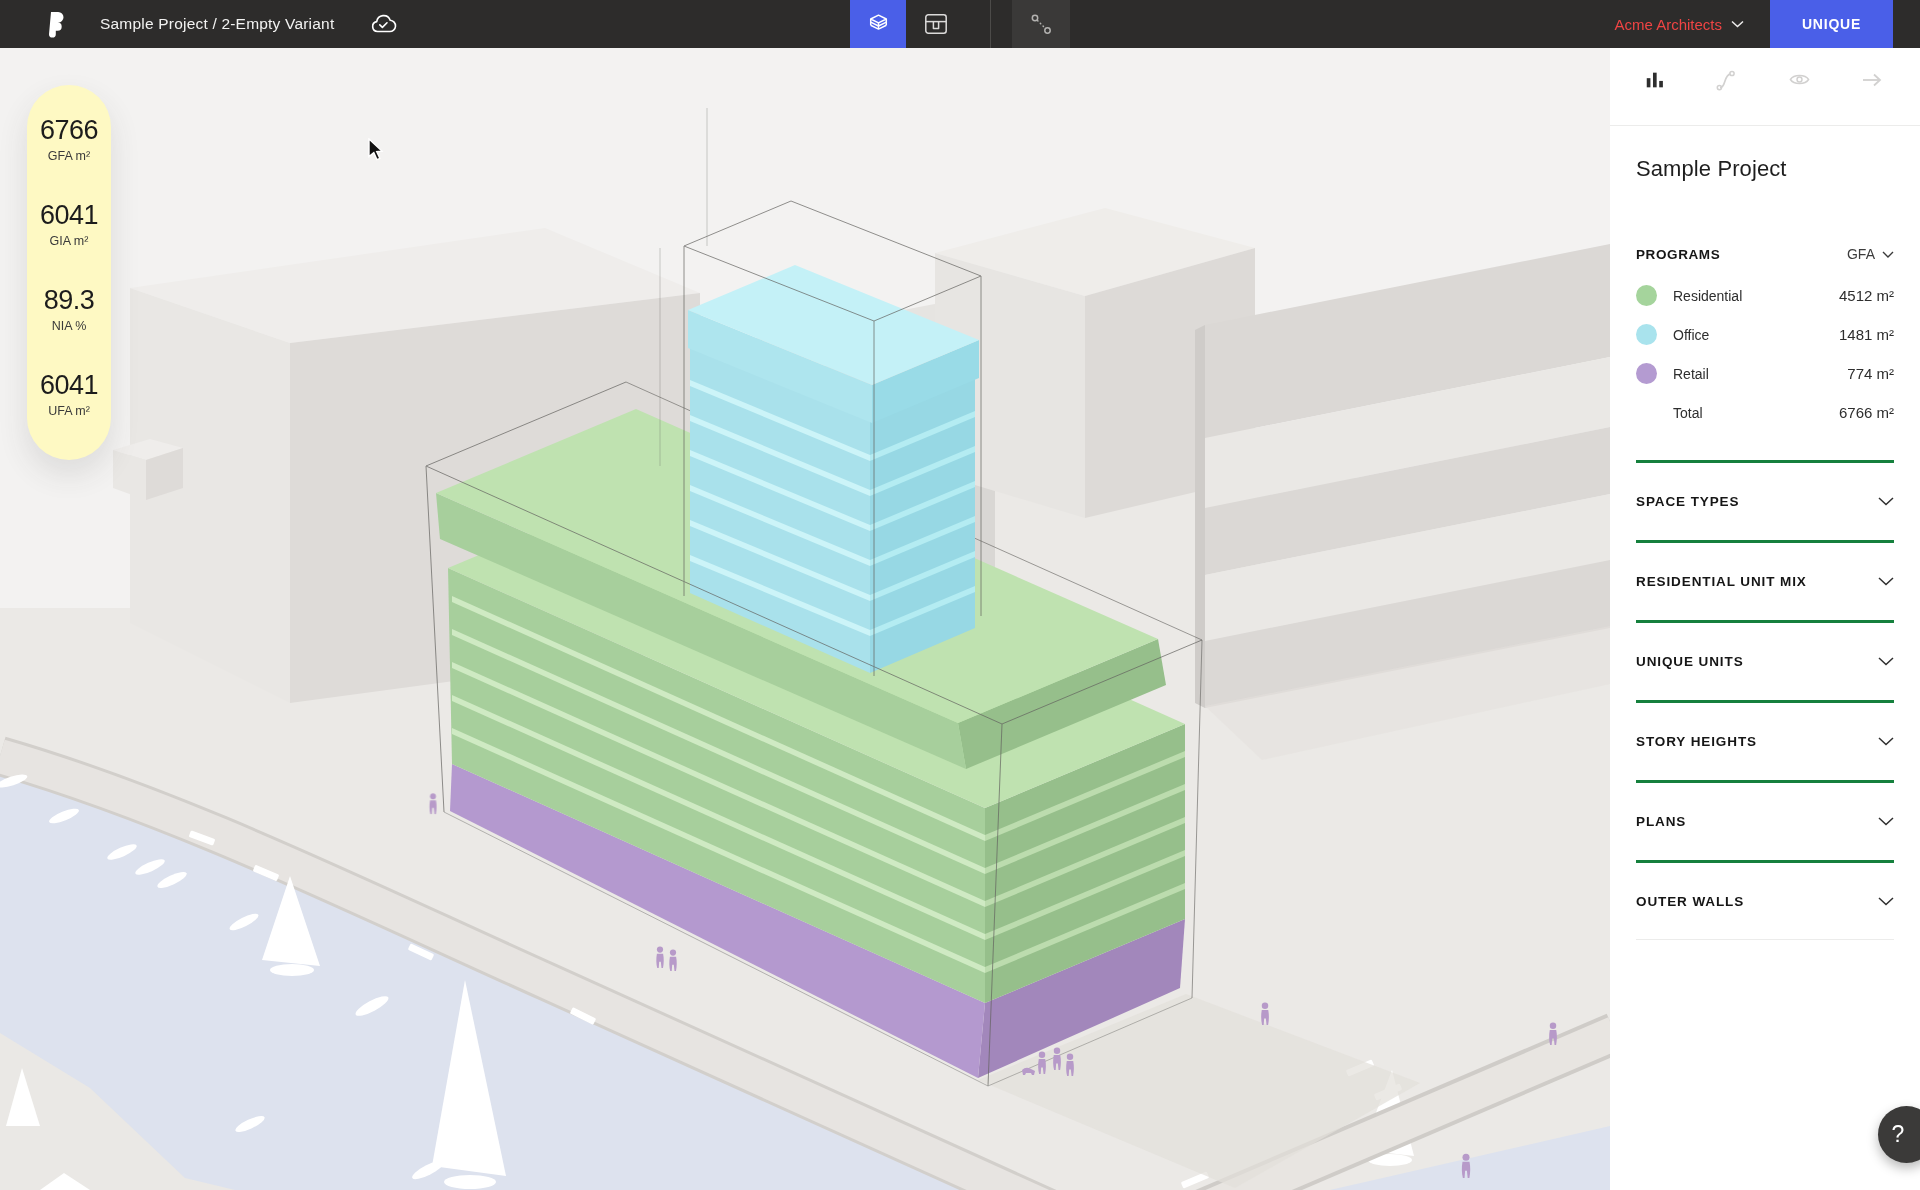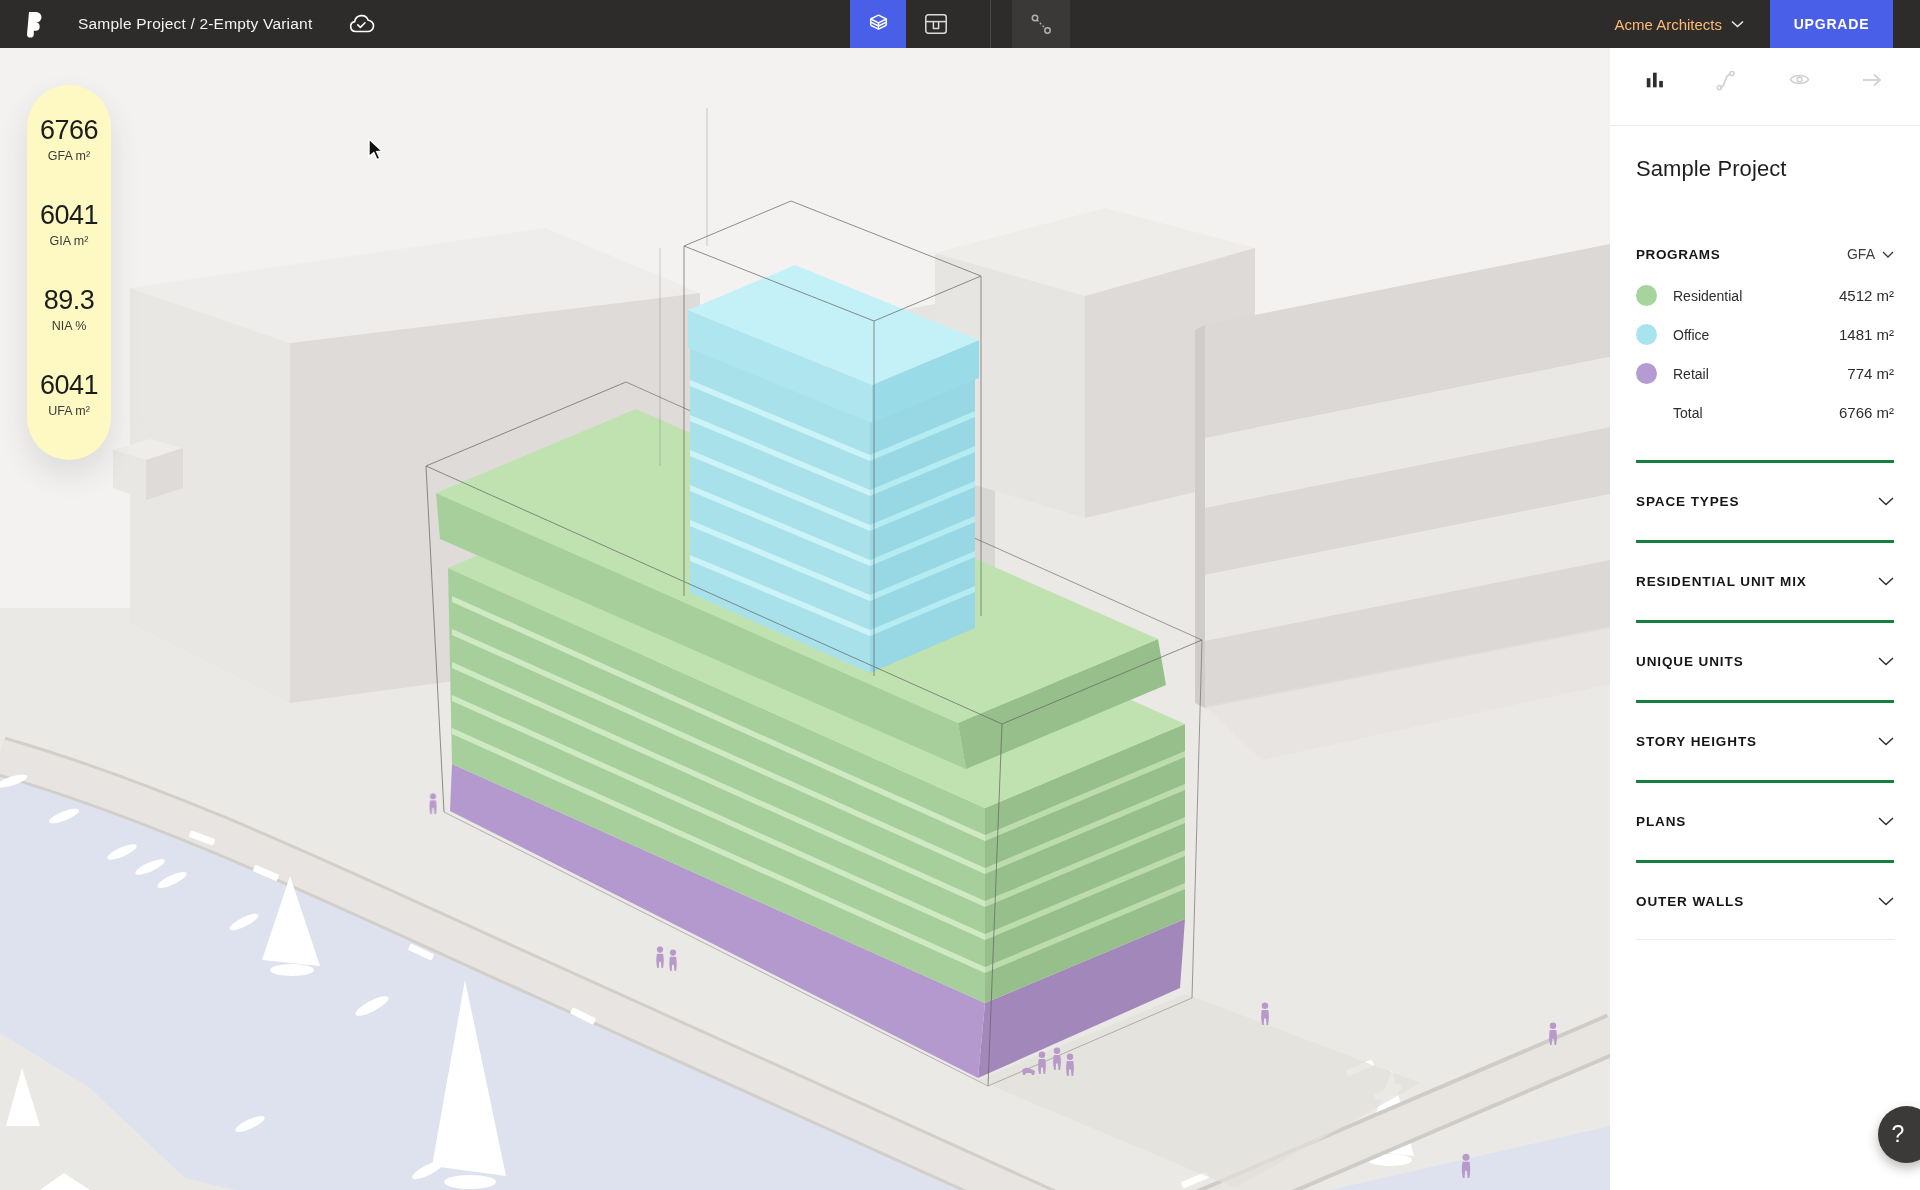--- a/index.html
+++ b/index.html
@@ -2,32 +2,32 @@
 <html><head>
 <meta charset="utf-8">
 <style>
   * { margin:0; padding:0; box-sizing:border-box; }
   html,body { width:1920px; height:1190px; overflow:hidden; background:#fff;
     font-family:"Liberation Sans", sans-serif; }
   .app { position:relative; width:1920px; height:1190px; }
 
   
   .topbar { position:absolute; left:0; top:0; width:1920px; height:48px;
-    background:#2d2c2b; display:flex; align-items:center; color:#f4f4f3; z-index:30; }
+    background:#2d2c2b; display:flex; align-items:center; color:#f4f4f3; z-index:30;padding-left:22px; }
   .logo { margin-left:22px; width:24px; height:27px; flex:0 0 auto; }
   .doc-title { margin-left:32px; font-size:15.5px; letter-spacing:.2px; color:#f2f2f1; }
   .cloud { margin-left:36px; width:27px; height:22px; }
   .center-tools { position:absolute; left:850px; top:0; height:48px; display:flex; align-items:stretch; }
   .tool-btn { width:56px; display:flex; align-items:center; justify-content:center; cursor:pointer; }
   .tool-btn.active { background:#4a5fe8; }
   .tool-btn.plan { width:60px; }
   .tools-divider { width:1px; background:#4c4b49; margin-left:24px; }
   .tool-btn.measure { width:58px; margin-left:21px; background:#3a3938; }
   .right-tools { margin-left:auto; display:flex; align-items:stretch; height:48px; }
-  .org-btn { display:flex; align-items:center; gap:9px; font-size:15px; color:#fdba74;
+  .org-btn { display:flex; align-items:center; gap:9px; font-size:15px; color:#ef4444;
     cursor:pointer; margin-right:26px; }
   .upgrade-btn { width:123px; margin-right:27px; border:none; background:#4a5fe8; color:#fff;
     font-family:inherit; font-size:14px; font-weight:bold; letter-spacing:.8px; cursor:pointer; }
 
   
   .viewport { position:absolute; left:0; top:48px; width:1610px; height:1142px;
     background:#f3f2f1; overflow:hidden; }
   .scene { position:absolute; left:0; top:0; }
 
   
@@ -119,21 +119,21 @@
       </div>
     </div>
 
     <div class="right-tools">
       <div class="org-btn">
         <span>Acme Architects</span>
         <svg width="13" height="8" viewBox="0 0 13 8">
           <polyline points="1,1.5 6.5,6.5 12,1.5" fill="none" stroke="#eeedec" stroke-width="1.5"></polyline>
         </svg>
       </div>
-      <button class="upgrade-btn" style="background: rgb(74, 95, 232);">UPGRADE</button>
+      <button class="upgrade-btn" style="background: rgb(74, 95, 232);">UNIQUE</button>
     </div>
   </header>
 
   <div class="viewport">
     <svg class="scene" width="1610" height="1142" viewBox="0 0 1610 1142">
       <defs>
         <g id="person">
           <circle cx="0" cy="-16" r="2.7"></circle>
           <path d="M-2.7 -12.5 C-3.5 -8 -3.3 -3.5 -2.4 0 L-1.1 0 L-0.7 -5.5 L0.7 -5.5 L1.3 0 L2.6 0 C3.4 -4 3.5 -8.5 2.7 -12.5 Z"></path>
         </g>

